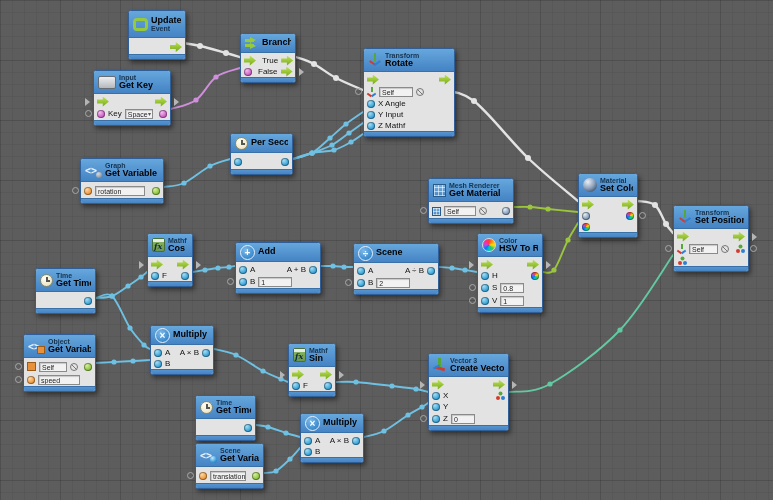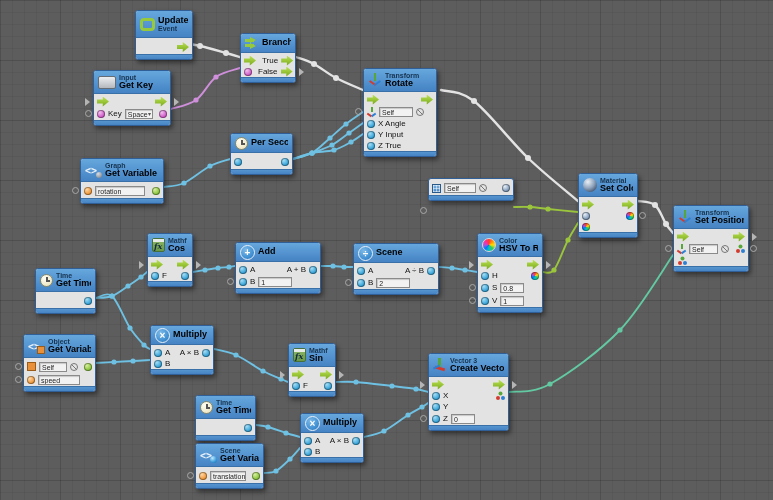--- a/index.html
+++ b/index.html
@@ -129,21 +129,21 @@
       <circle cx="205" cy="270" r="2.6" fill="#6fc1e3"></circle>
       <circle cx="218" cy="268" r="2.6" fill="#6fc1e3"></circle>
       <circle cx="229" cy="267" r="2.6" fill="#6fc1e3"></circle>
       <path d="M321,266C323,266 329.1666666666667,265.8333333333333 333,266C336.8333333333333,266.1666666666667 340.6666666666667,266.8333333333333 344,267C347.3333333333333,267.1666666666667 351.5,267 353,267" fill="none" stroke="#6fc1e3" stroke-width="1.9" stroke-linecap="round"></path>
       <circle cx="333" cy="266" r="2.6" fill="#6fc1e3"></circle>
       <circle cx="344" cy="267" r="2.6" fill="#6fc1e3"></circle>
       <path d="M439,267C441.1666666666667,267.1666666666667 447.6666666666667,267.5 452,268C456.3333333333333,268.5 460.8333333333333,269.3333333333333 465,270C469.1666666666667,270.6666666666667 475,271.6666666666667 477,272" fill="none" stroke="#6fc1e3" stroke-width="1.9" stroke-linecap="round"></path>
       <circle cx="452" cy="268" r="2.6" fill="#6fc1e3"></circle>
       <circle cx="465" cy="270" r="2.6" fill="#6fc1e3"></circle>
     </svg>
-<div class="node" style="left: 135px; top: 10px; width: 58px;">
+<div class="node" style="left: 128px; top: 10px; width: 58px;">
       <div class="hdr hdrE">
         <span style="display: flex;">
           <span class="ic" style="width:14px;height:11px;border:3px solid #97c93d;border-radius:4px;box-sizing:border-box;width:15px;height:13px"></span>
         </span>
         <div class="htx">
           <div class="ttl">Update</div>
           <div class="sub">Event</div>
         </div>
       </div>
       <div class="body">
@@ -207,21 +207,21 @@
         <div class="row" style="height: 13px;">
           <span class="pc pc-bool"></span>
           <span class="lbl">Key</span>
           <span class="fld dd" style="width: 30px;">Space</span>
           <span class="sp"></span>
           <span class="pc pc-bool"></span>
         </div>
       </div>
       <div class="foot"></div>
     </div>
-    <div class="node" style="left: 363px; top: 68px; width: 74px;">
+    <div class="node" style="left: 363px; top: 48px; width: 92px;">
       <div class="hdr hdr2">
         <span style="display: flex;">
           <span class="ic" style="position:relative;width:14px;height:14px">
             <i style="position:absolute;left:6px;top:0;width:2px;height:8px;background:#57a639"></i>
             <i style="position:absolute;left:1px;top:9px;width:7px;height:2px;background:#d23b2e;transform:rotate(35deg)"></i>
             <i style="position:absolute;right:1px;top:9px;width:7px;height:2px;background:#2b7fd4;transform:rotate(-35deg)"></i>
           </span>
         </span>
         <div class="htx">
           <div class="cat">Transform</div>
@@ -252,21 +252,21 @@
           <span class="lbl">X Angle</span>
           <span class="sp"></span>
         </div>
         <div class="row" style="height: 11px;">
           <span class="pc pc-num"></span>
           <span class="lbl">Y Input</span>
           <span class="sp"></span>
         </div>
         <div class="row" style="height: 11px;">
           <span class="pc pc-num"></span>
-          <span class="lbl">Z True</span>
+          <span class="lbl">Z Mathf</span>
           <span class="sp"></span>
         </div>
       </div>
       <div class="foot"></div>
     </div>
     <div class="node" style="left: 230px; top: 133px; width: 63px;">
       <div class="hdr hdr1">
         <span style="display: flex;">
           <span class="ic" style="position:relative;width:13px;height:13px;border-radius:50%;background:radial-gradient(circle at 35% 30%,#fffef2,#efe8c8 70%,#d6cda2);border:1px solid #8a8a6a;box-sizing:border-box">
             <i style="position:absolute;left:5px;top:2px;width:2px;height:5px;background:#555"></i>
@@ -426,20 +426,29 @@
         <div class="row" style="height: 13px;">
           <span class="pc pc-num"></span>
           <span class="lbl">V</span>
           <span class="fld" style="width: 24px;">1</span>
           <span class="sp"></span>
         </div>
       </div>
       <div class="foot"></div>
     </div>
     <div class="node" style="left: 428px; top: 178px; width: 86px;">
+      <div class="hdr hdr2">
+        <span style="display: flex;">
+          <span class="ic" style="width:13px;height:13px;border:1px solid #2a5a8a;box-sizing:border-box;background-image:repeating-linear-gradient(0deg,rgba(255,255,255,.55) 0 1px,transparent 1px 4px),repeating-linear-gradient(90deg,rgba(255,255,255,.55) 0 1px,transparent 1px 4px),linear-gradient(#78b0e0,#4a86c0)"></span>
+        </span>
+        <div class="htx">
+          <div class="cat">Mesh Renderer</div>
+          <div class="ttl">Get Material</div>
+        </div>
+      </div>
       <span class="mk mk-circ" style="left: -9px; top: 28px;"></span>
       <div class="body">
         <div class="row" style="height: 14px;">
           <span style="display: flex;">
             <span style="display:inline-block;flex:none;width:9px;height:9px;border:1px solid #2a5a8a;box-sizing:border-box;background-image:repeating-linear-gradient(0deg,rgba(255,255,255,.5) 0 1px,transparent 1px 3px),repeating-linear-gradient(90deg,rgba(255,255,255,.5) 0 1px,transparent 1px 3px),linear-gradient(#78b0e0,#4a86c0)"></span>
           </span>
           <span class="fld" style="width: 32px;">Self</span>
           <span class="nul"></span>
           <span class="sp"></span>
           <span class="pc pc-mat"></span>

